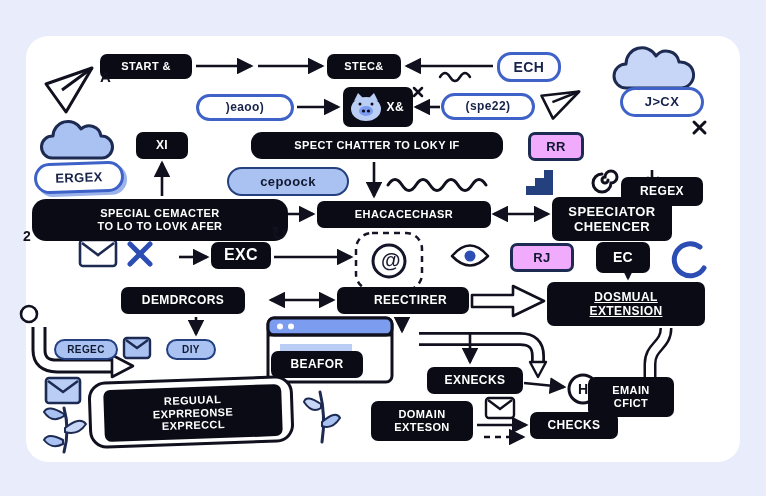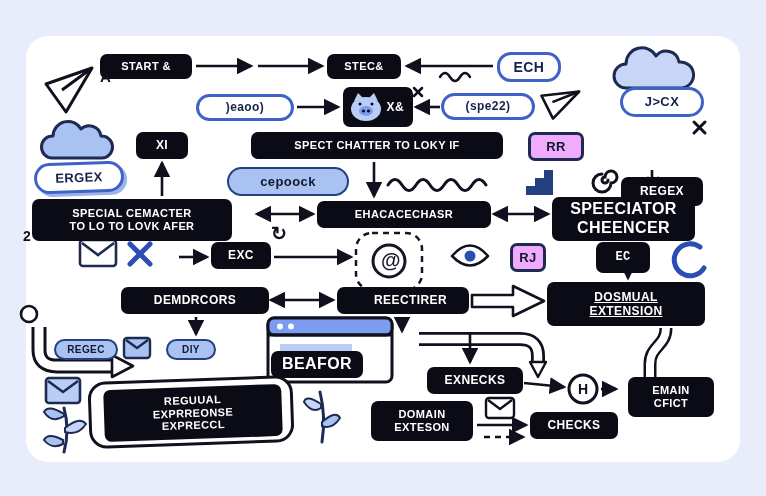--- a/index.html
+++ b/index.html
@@ -183,47 +183,47 @@
 
   <div id="nodes">
       <div class="node dark" style="left: 100px; top: 54px; width: 92px; height: 25px; font-size: 11px;">START &amp;</div>
       <div class="node dark" style="left: 327px; top: 54px; width: 74px; height: 25px; font-size: 11px;">STEC&amp;</div>
       <div class="node box-outline" style="left: 497px; top: 52px; width: 64px; height: 30px; font-size: 14px;">ECH</div>
       <div class="node pill-outline" style="left: 196px; top: 94px; width: 98px; height: 27px; font-size: 12px;">)eaoo)</div>
       <div class="node dark pigpad" style="left: 343px; top: 87px; width: 70px; height: 40px; font-size: 12px;">X&amp;</div>
       <div class="node pill-outline" style="left: 441px; top: 93px; width: 94px; height: 27px; font-size: 12px;">(spe22)</div>
       <div class="node pill-outline" style="left: 620px; top: 87px; width: 84px; height: 30px; font-size: 13px;">J&gt;CX</div>
       <div class="node dark" style="left: 136px; top: 132px; width: 52px; height: 27px; font-size: 12px; border-radius: 7px;">XI</div>
-      <div class="node dark" style="left: 251px; top: 132px; width: 252px; height: 27px; font-size: 11px;">SPECT CHATTER TO LOKY IF</div>
+      <div class="node dark" style="left: 251px; top: 132px; width: 252px; height: 27px; font-size: 11px; border-radius: 11px;">SPECT CHATTER TO LOKY IF</div>
       <div class="node box-fill" style="left: 528px; top: 132px; width: 56px; height: 29px; font-size: 13px;">RR</div>
       <div class="node dark" style="left: 621px; top: 137px; width: 82px; height: 29px; font-size: 12px; margin-top: 40px;">REGEX</div>
       <div class="node pill-outline shadowed" style="left: 34px; top: 162px; width: 90px; height: 31px; font-size: 13px; transform: rotate(-2deg);">ERGEX</div>
       <div class="node pill-fill" style="left: 227px; top: 167px; width: 122px; height: 29px; font-size: 13px;">cepoock</div>
-      <div class="node dark" style="left: 32px; top: 199px; width: 200px; height: 42px; font-size: 11px;">SPECIAL CEMACTER
+      <div class="node dark" style="left: 32px; top: 199px; width: 256px; height: 42px; font-size: 11px; border-radius: 14px;">SPECIAL CEMACTER
 TO LO TO LOVK AFER</div>
       <div class="node dark" style="left: 317px; top: 201px; width: 174px; height: 27px; font-size: 11px;">EHACACECHASR</div>
-      <div class="node dark" style="left: 552px; top: 197px; width: 143px; height: 44px; font-size: 16px;">SPEECIATOR
+      <div class="node dark" style="left: 552px; top: 197px; width: 120px; height: 44px; font-size: 13px;">SPEECIATOR
 CHEENCER</div>
-      <div class="node dark" style="left: 211px; top: 242px; width: 60px; height: 27px; font-size: 12px;">EXC</div>
-      <div class="node box-fill" style="left: 510px; top: 243px; width: 36px; height: 29px; font-size: 13px;">RJ</div>
-      <div class="node dark" style="left: 596px; top: 242px; width: 54px; height: 31px; font-size: 12px; font-family: Liberation Mono, monospace;">EC</div>
-      <div class="node dark" style="left: 121px; top: 287px; width: 148px; height: 27px; font-size: 12px;">DEMDRCORS</div>
+      <div class="node dark" style="left: 211px; top: 242px; width: 60px; height: 27px; font-size: 16px;">EXC</div>
+      <div class="node box-fill" style="left: 510px; top: 243px; width: 64px; height: 29px; font-size: 13px;">RJ</div>
+      <div class="node dark" style="left: 596px; top: 242px; width: 54px; height: 31px; font-size: 14px;">EC</div>
+      <div class="node dark" style="left: 121px; top: 287px; width: 124px; height: 27px; font-size: 12px;">DEMDRCORS</div>
       <div class="node dark" style="left: 337px; top: 287px; width: 132px; height: 27px; font-size: 12px; padding-left: 15px;">REECTIRER</div>
       <div class="node dark" style="left: 547px; top: 282px; width: 158px; height: 44px; font-size: 12px; text-decoration: underline;">DOSMUAL
 EXTENSION</div>
       <div class="node pill-fill" style="left: 54px; top: 339px; width: 64px; height: 21px; font-size: 10px;">REGEC</div>
       <div class="node pill-fill" style="left: 166px; top: 339px; width: 50px; height: 21px; font-size: 10px;">DIY</div>
-      <div class="node dark" style="left: 271px; top: 351px; width: 92px; height: 27px; font-size: 16px;">BEAFOR</div>
+      <div class="node dark" style="left: 271px; top: 351px; width: 92px; height: 27px; font-size: 12px;">BEAFOR</div>
       <div class="node dark" style="left: 427px; top: 367px; width: 96px; height: 27px; font-size: 12px; text-align: center;">EXNECKS</div>
       <div class="node dark" style="left: 104px; top: 387px; width: 178px; height: 52px; font-size: 11px; transform: rotate(-2deg);">REGUUAL
 EXPRREONSE
 EXPRECCL</div>
       <div class="node dark" style="left: 371px; top: 401px; width: 102px; height: 40px; font-size: 11px;">DOMAIN
 EXTESON</div>
-      <div class="node dark" style="left: 628px; top: 377px; width: 86px; height: 40px; font-size: 11px;">EMAIN
+      <div class="node dark" style="left: 588px; top: 377px; width: 86px; height: 40px; font-size: 11px;">EMAIN
 CFICT</div>
       <div class="node dark" style="left: 530px; top: 412px; width: 88px; height: 27px; font-size: 12px;">CHECKS</div>
     </div>
 
   <svg class="layer" width="766" height="496" style="pointer-events:none">
     <g transform="translate(350,95)">
       <path d="M4,6 L8,-2 L14,4 z" fill="#b9cdf5"></path>
       <path d="M28,6 L24,-2 L18,4 z" fill="#b9cdf5"></path>
       <ellipse cx="16" cy="14" rx="15" ry="12" fill="#b9cdf5"></ellipse>
       <circle cx="10" cy="9" r="1.5" fill="#0b0b16"></circle>

